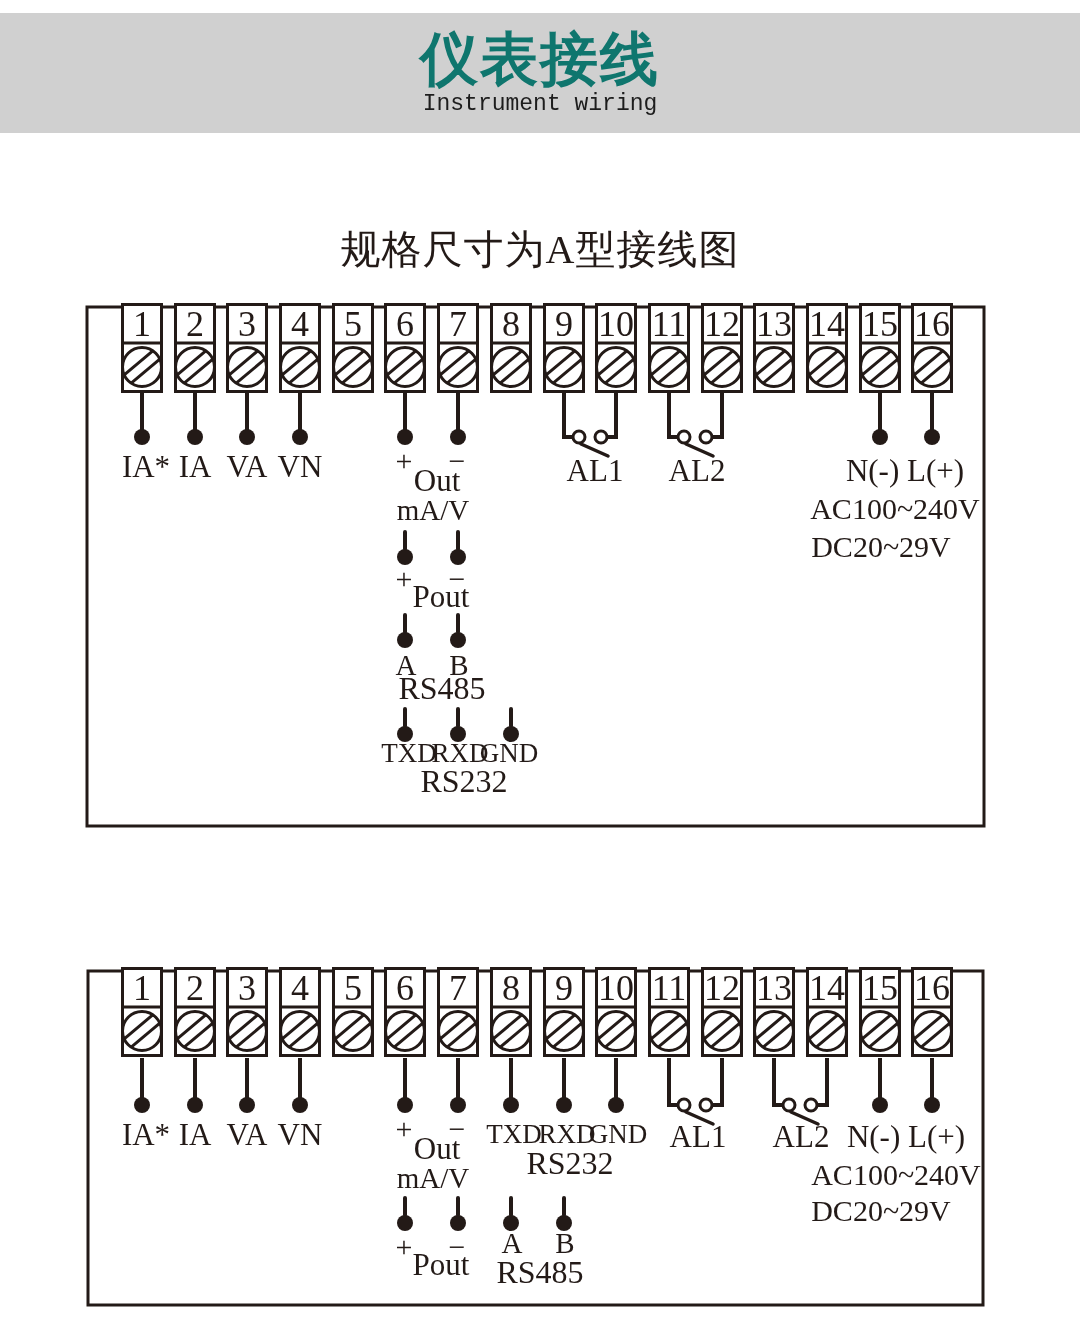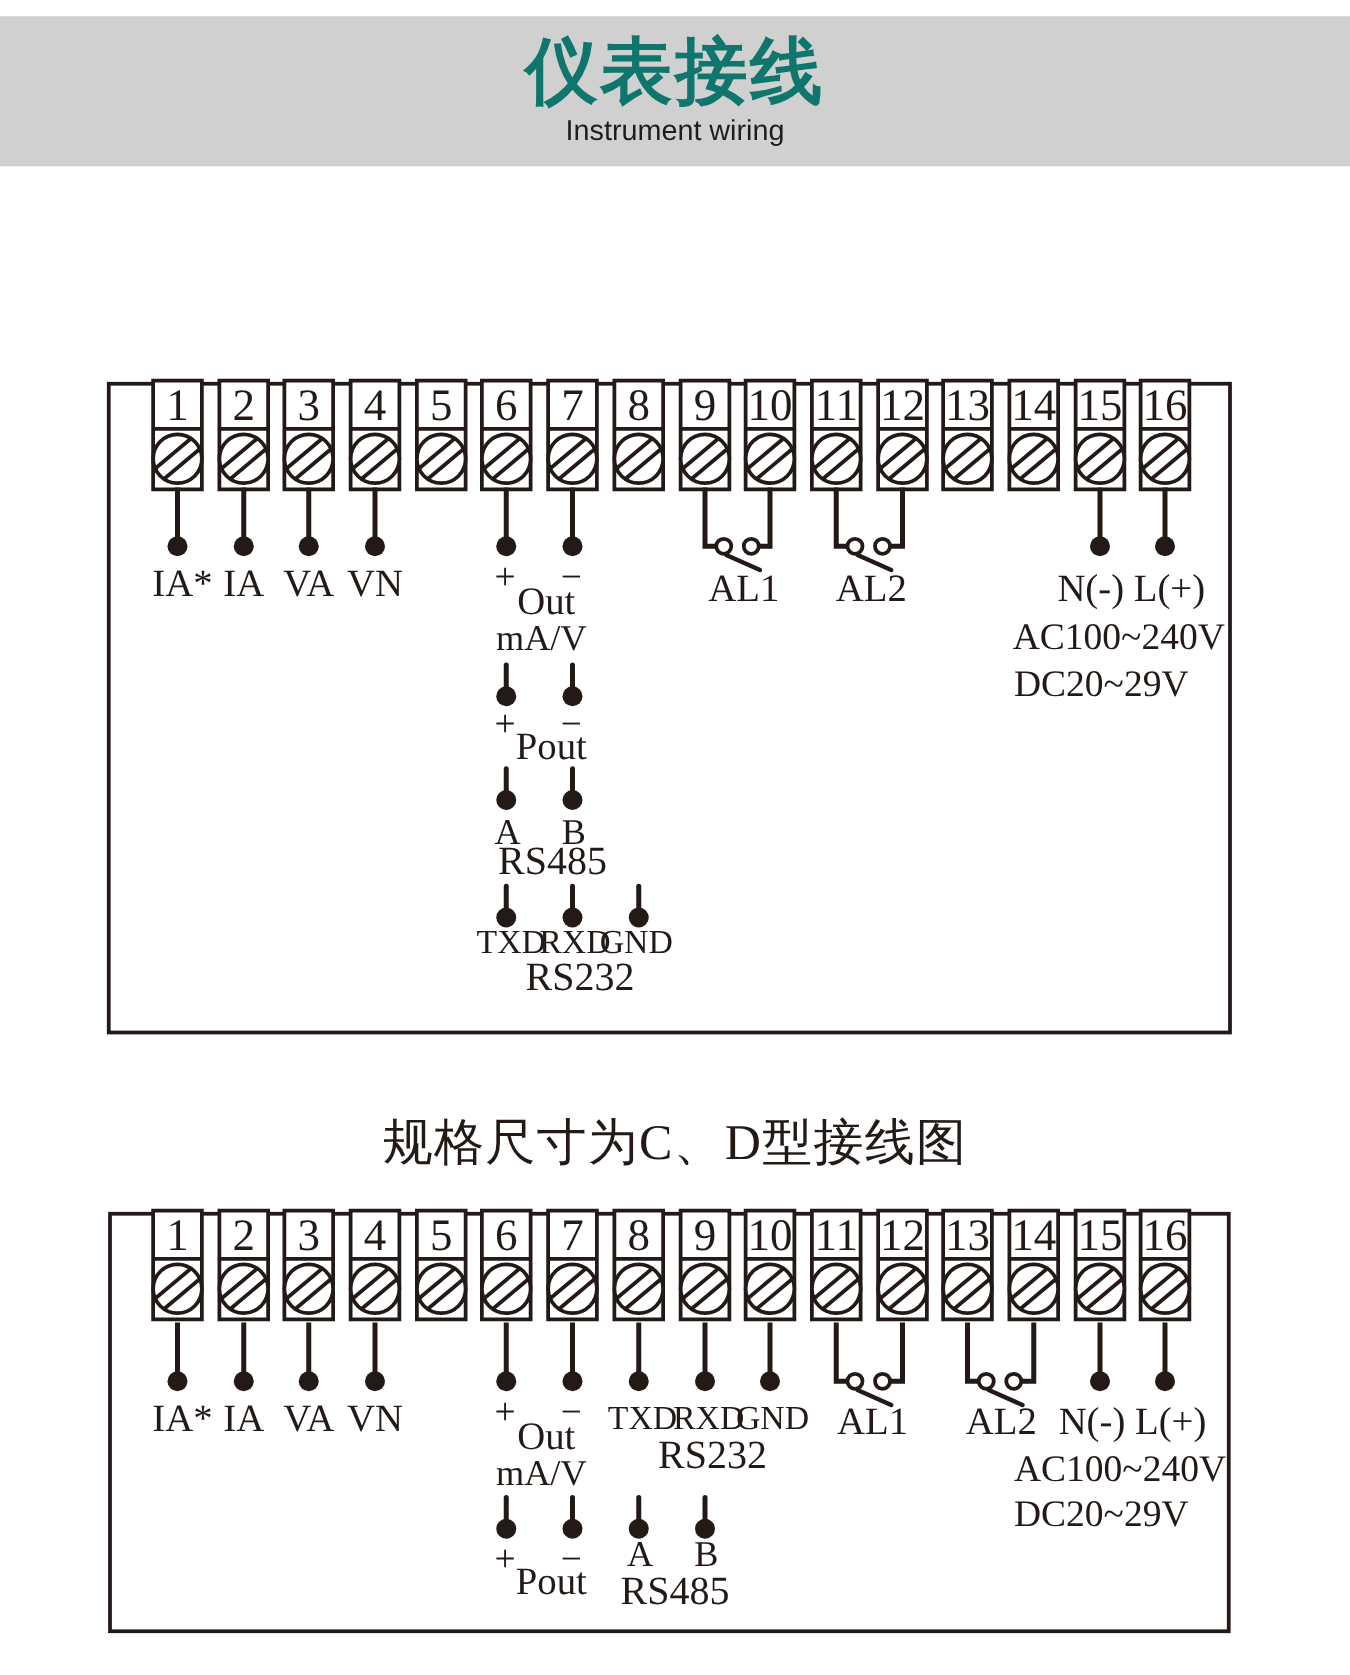--- a/index.html
+++ b/index.html
@@ -2,40 +2,40 @@
 <html><head>
 <meta charset="utf-8">
 <style>
   html,body{margin:0;padding:0;background:#ffffff;}
   #page{position:relative;width:1080px;height:1340px;background:#ffffff;overflow:hidden;
         font-family:"Liberation Serif","DejaVu Serif",serif;}
   #header{position:absolute;left:0;top:13px;width:1080px;height:120px;background:#d0d0d0;
           display:flex;flex-direction:column;align-items:center;justify-content:center;}
   #header .zh{font-family:"Liberation Sans","DejaVu Sans",sans-serif;font-weight:900;
               font-size:58px;color:#0f766e;line-height:1.05;letter-spacing:2px;}
-  #header .en{font-family:Liberation Sans, sans-serif;font-size:23px;
+  #header .en{font-family:Liberation Mono, monospace;font-size:23px;
               color:#1d1d1d;margin-top:2px;}
   .fig-title{position:absolute;left:0;width:1080px;text-align:center;color:#231a17;
              font-size:40px;letter-spacing:1px;}
   #title-a{top:222px;}
   #title-b{top:886px;}
   svg{position:absolute;left:0;top:0;}
   .lbl{font-family:"Liberation Serif","DejaVu Serif",serif;fill:#231a17;stroke:none;}
 </style>
 </head>
 <body>
 
 <div id="page">
 
   <div id="header">
     <div class="zh">仪表接线</div>
     <div class="en">Instrument wiring</div>
   </div>
 
-  <div id="title-b" class="fig-title">规格尺寸为C、D型接线图</div>
+  <div id="title-a" class="fig-title">规格尺寸为A型接线图</div>
 
   <svg width="1080" height="1340" viewBox="0 0 1080 1340">
     <defs>
 
       <g id="term" stroke="#231a17" fill="none">
         <rect x="1.5" y="1.5" width="39" height="87" fill="#ffffff" stroke-width="3"></rect>
         <line x1="1.5" y1="40" x2="40.5" y2="40" stroke-width="3"></line>
         <circle cx="21" cy="64" r="19.5" fill="#ffffff" stroke-width="3"></circle>
         <line x1="10.2" y1="80.2" x2="38.8" y2="56.2" stroke-width="3"></line>
         <line x1="3.2" y1="71.8" x2="31.8" y2="47.8" stroke-width="3"></line>

